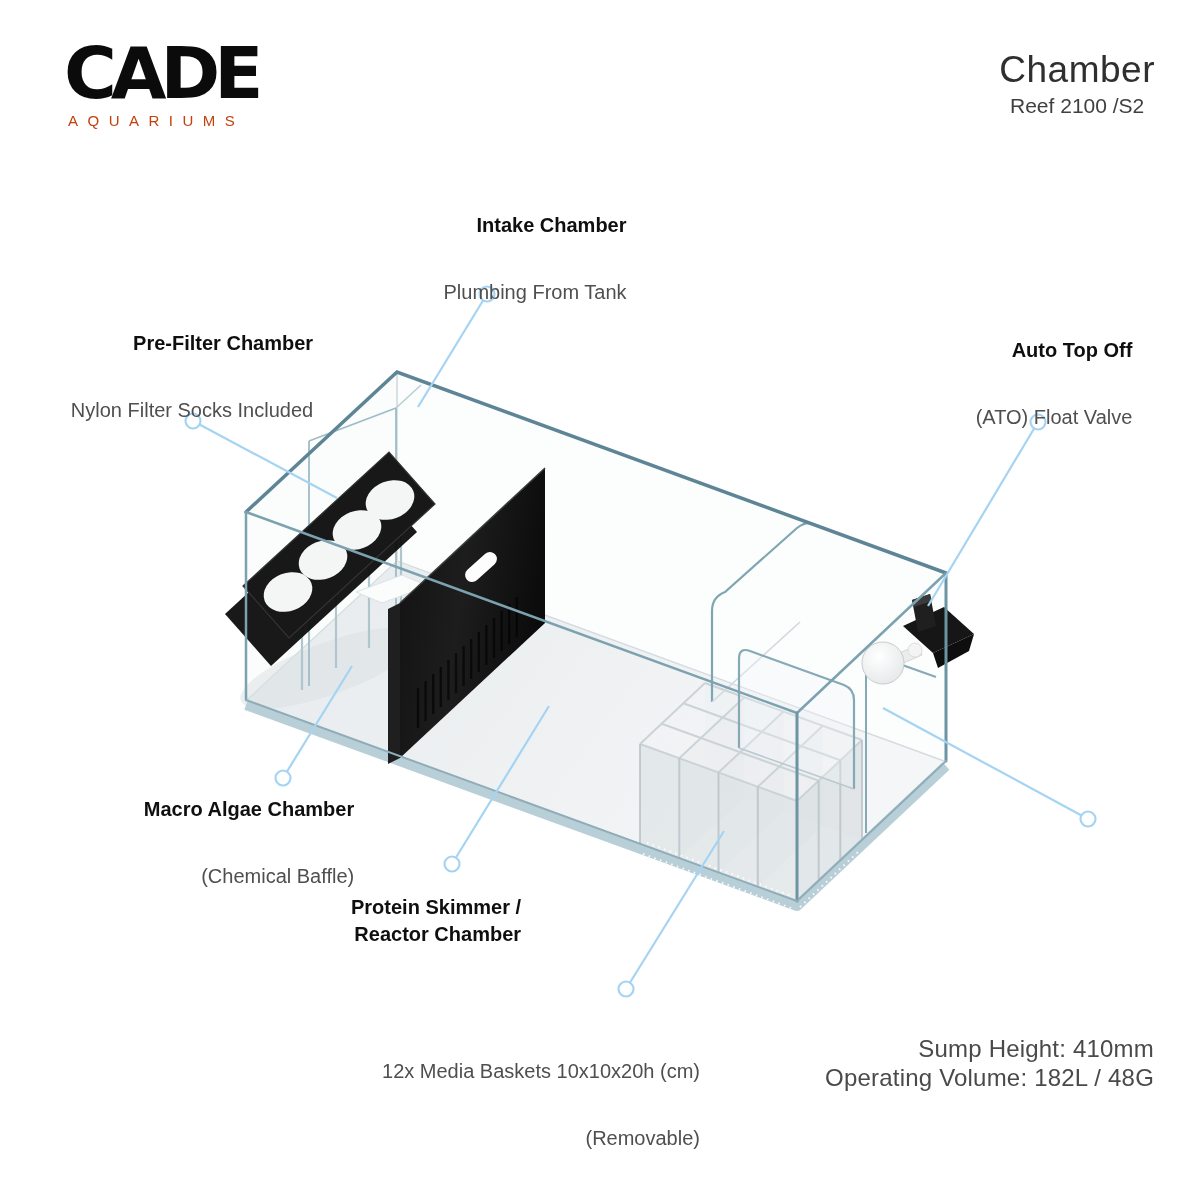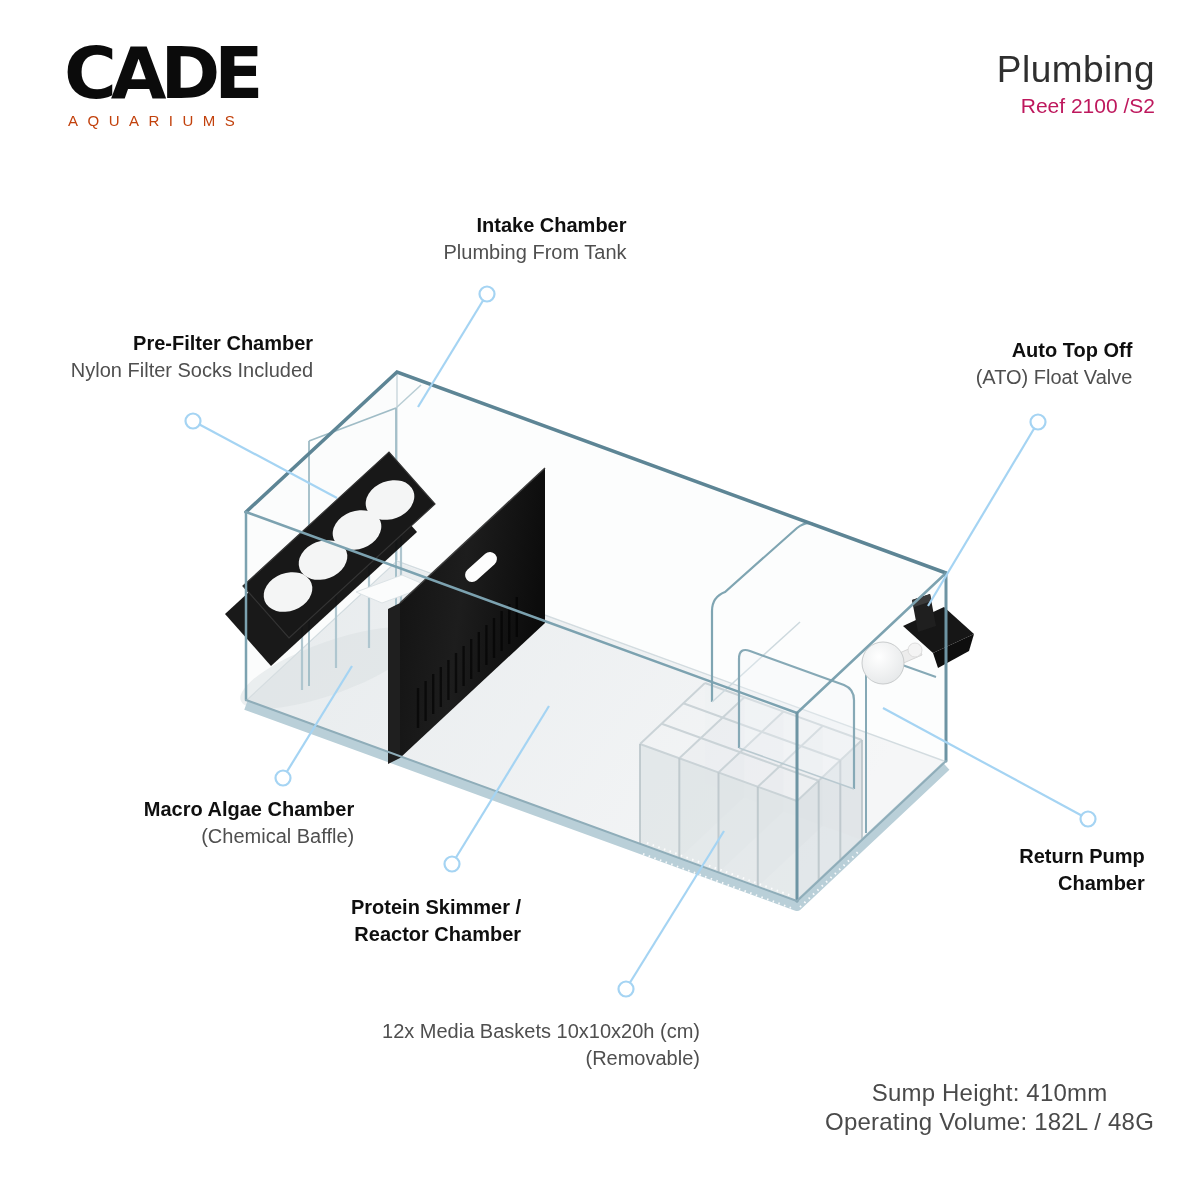--- a/index.html
+++ b/index.html
@@ -18,36 +18,36 @@
     font-weight:800;font-size:72px;line-height:70px;letter-spacing:-6px;color:#0b0b0b;
   }
   .logo-tag{
     margin-top:4px;padding-left:4px;
     font-size:15px;letter-spacing:9.5px;color:#c2410c;font-weight:400;
   }
 
   
   .features{position:absolute;right:53px;top:50px;text-align:right;}
   .features-title{font-size:37px;line-height:40px;font-weight:300;color:#2f2f2f;letter-spacing:0.5px;}
-  .features-model{margin-top:4px;font-size:21px;color:#be185d;}
+  .features-model{margin-top:4px;font-size:21px;color:#404040;text-align:center;}
 
   
   .callout{position:absolute;transform:translateX(-50%);text-align:right;white-space:nowrap;}
   .co-title{font-size:20px;font-weight:700;color:#0f0f0f;line-height:27px;}
-  .co-sub{font-size:20px;font-weight:400;color:#4f4f4f;line-height:27px;}
+  .co-sub{font-size:20px;font-weight:400;color:#4f4f4f;line-height:27px;margin-top:40px;}
   #co-intake{left:527px;top:212px;}
   #co-prefilter{left:184px;top:330px;}
   #co-ato{left:1046px;top:337px;}
   #co-macro{left:241px;top:796px;}
   #co-skimmer{left:428px;top:894px;}
   #co-bio{left:533px;top:1018px;}
   #co-return{left:1074px;top:843px;}
 
   
-  .specs{position:absolute;right:54px;top:1034px;text-align:center;margin-top:44px;}
+  .specs{position:absolute;right:54px;top:1034px;text-align:right;}
   .spec-line{font-size:24px;line-height:29px;color:#4a4a4a;font-weight:400;letter-spacing:0.2px;}
 </style>
 </head>
 <body>
 
 <svg id="diagram" viewBox="0 0 1200 1200" xmlns="http://www.w3.org/2000/svg">
   <defs>
     <linearGradient id="floorG" x1="0" y1="0" x2="1" y2="0.35">
       <stop offset="0" stop-color="#e7ebed"></stop>
         <stop offset="1" stop-color="#f5f6f7"></stop>
@@ -212,21 +212,21 @@
 </svg>
 
 <div class="textlayer">
 
   <div class="logo">
     <div class="logo-word">CADE</div>
     <div class="logo-tag">AQUARIUMS</div>
   </div>
 
   <div class="features">
-    <div class="features-title">Plumbing</div>
+    <div class="features-title">Chamber</div>
     <div class="features-model">Reef 2100 /S2</div>
   </div>
 
   <div class="callout" id="co-intake">
     <div class="co-title">Intake Chamber</div>
     <div class="co-sub">Plumbing From Tank</div>
   </div>
 
   <div class="callout" id="co-prefilter">
     <div class="co-title">Pre-Filter Chamber</div>
@@ -246,22 +246,18 @@
   <div class="callout" id="co-skimmer">
     <div class="co-title">Protein Skimmer /</div>
     <div class="co-title">Reactor Chamber</div>
   </div>
 
   <div class="callout" id="co-bio">
     <div class="co-sub">12x Media Baskets 10x10x20h (cm)</div>
     <div class="co-sub">(Removable)</div>
   </div>
 
-  <div class="callout" id="co-return">
-    <div class="co-title">Return Pump</div>
-    <div class="co-title">Chamber</div>
-  </div>
 
   <div class="specs">
     <div class="spec-line">Sump Height: 410mm</div>
     <div class="spec-line">Operating Volume: 182L / 48G</div>
   </div>
 </div>
 
 </body></html>

